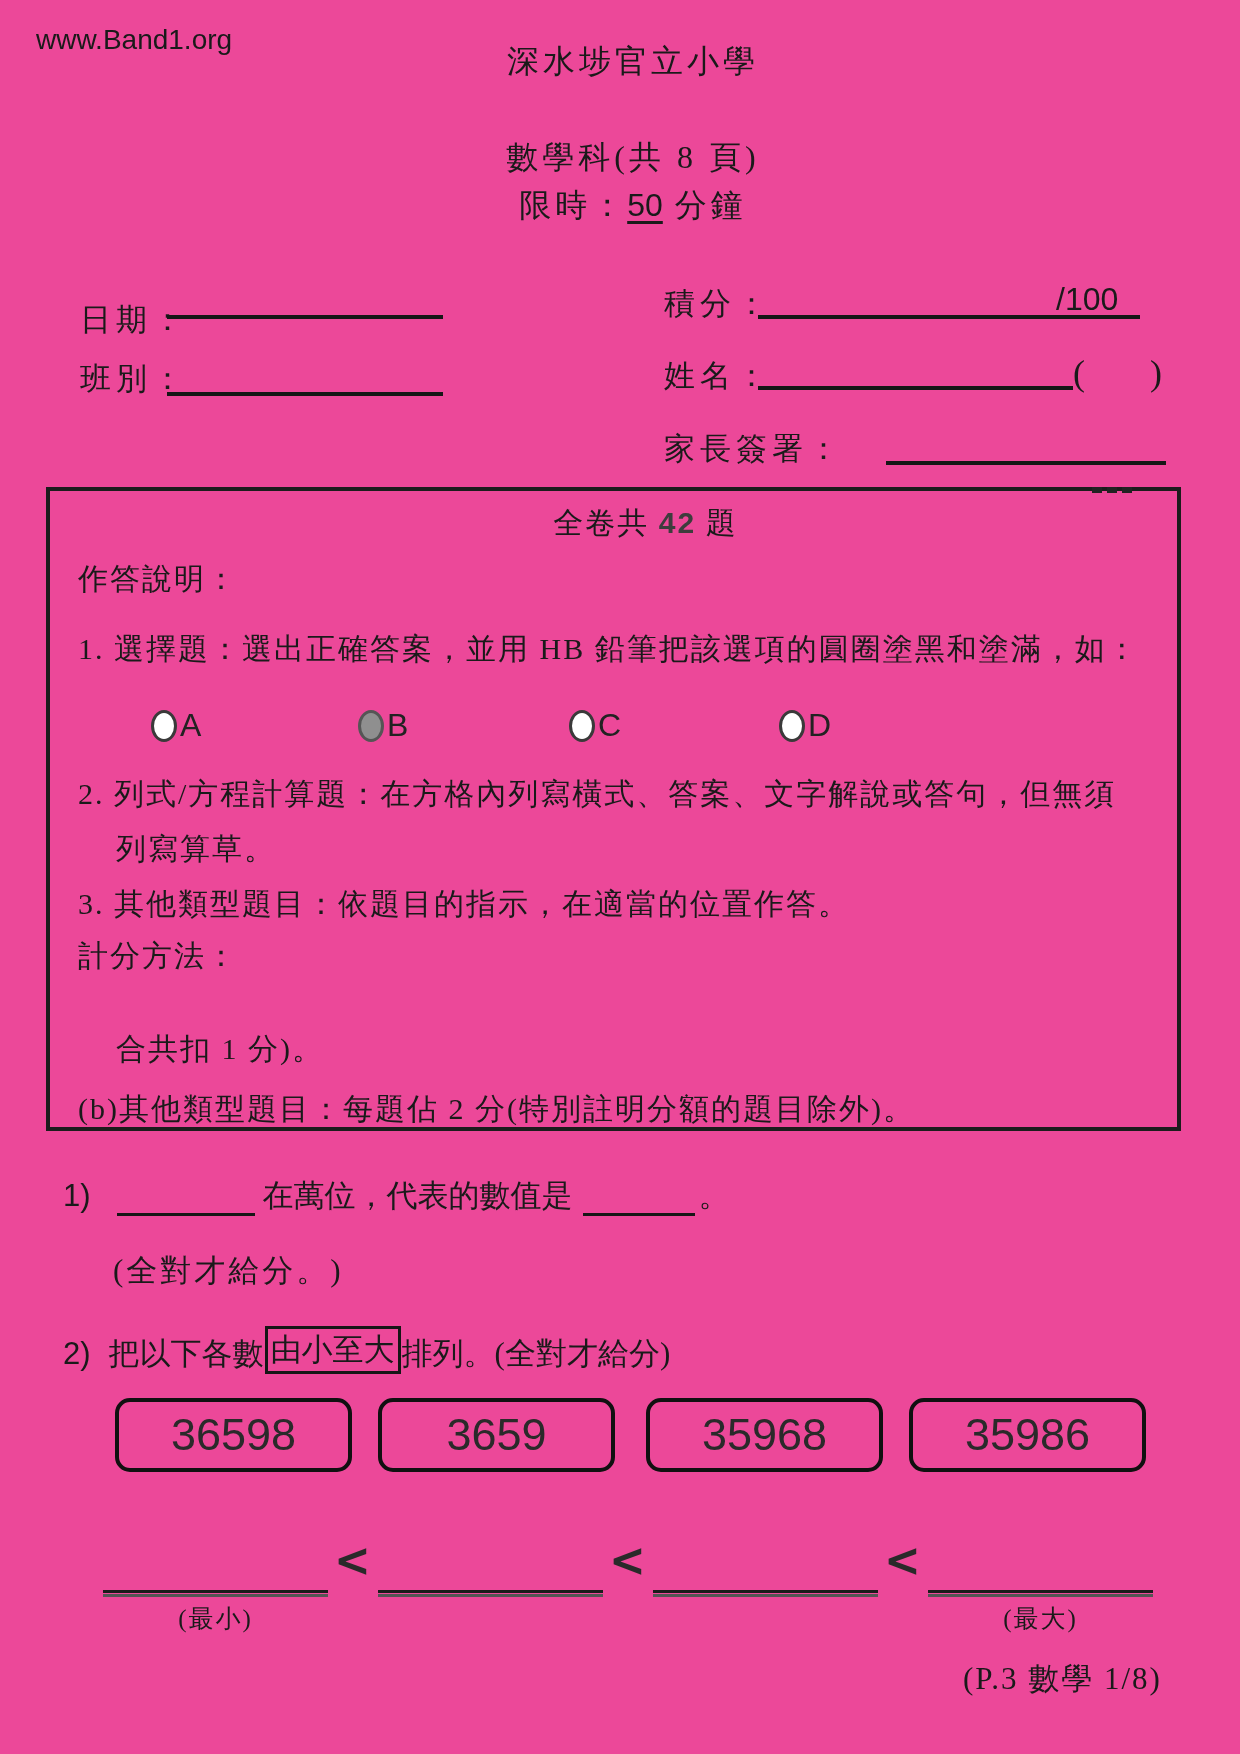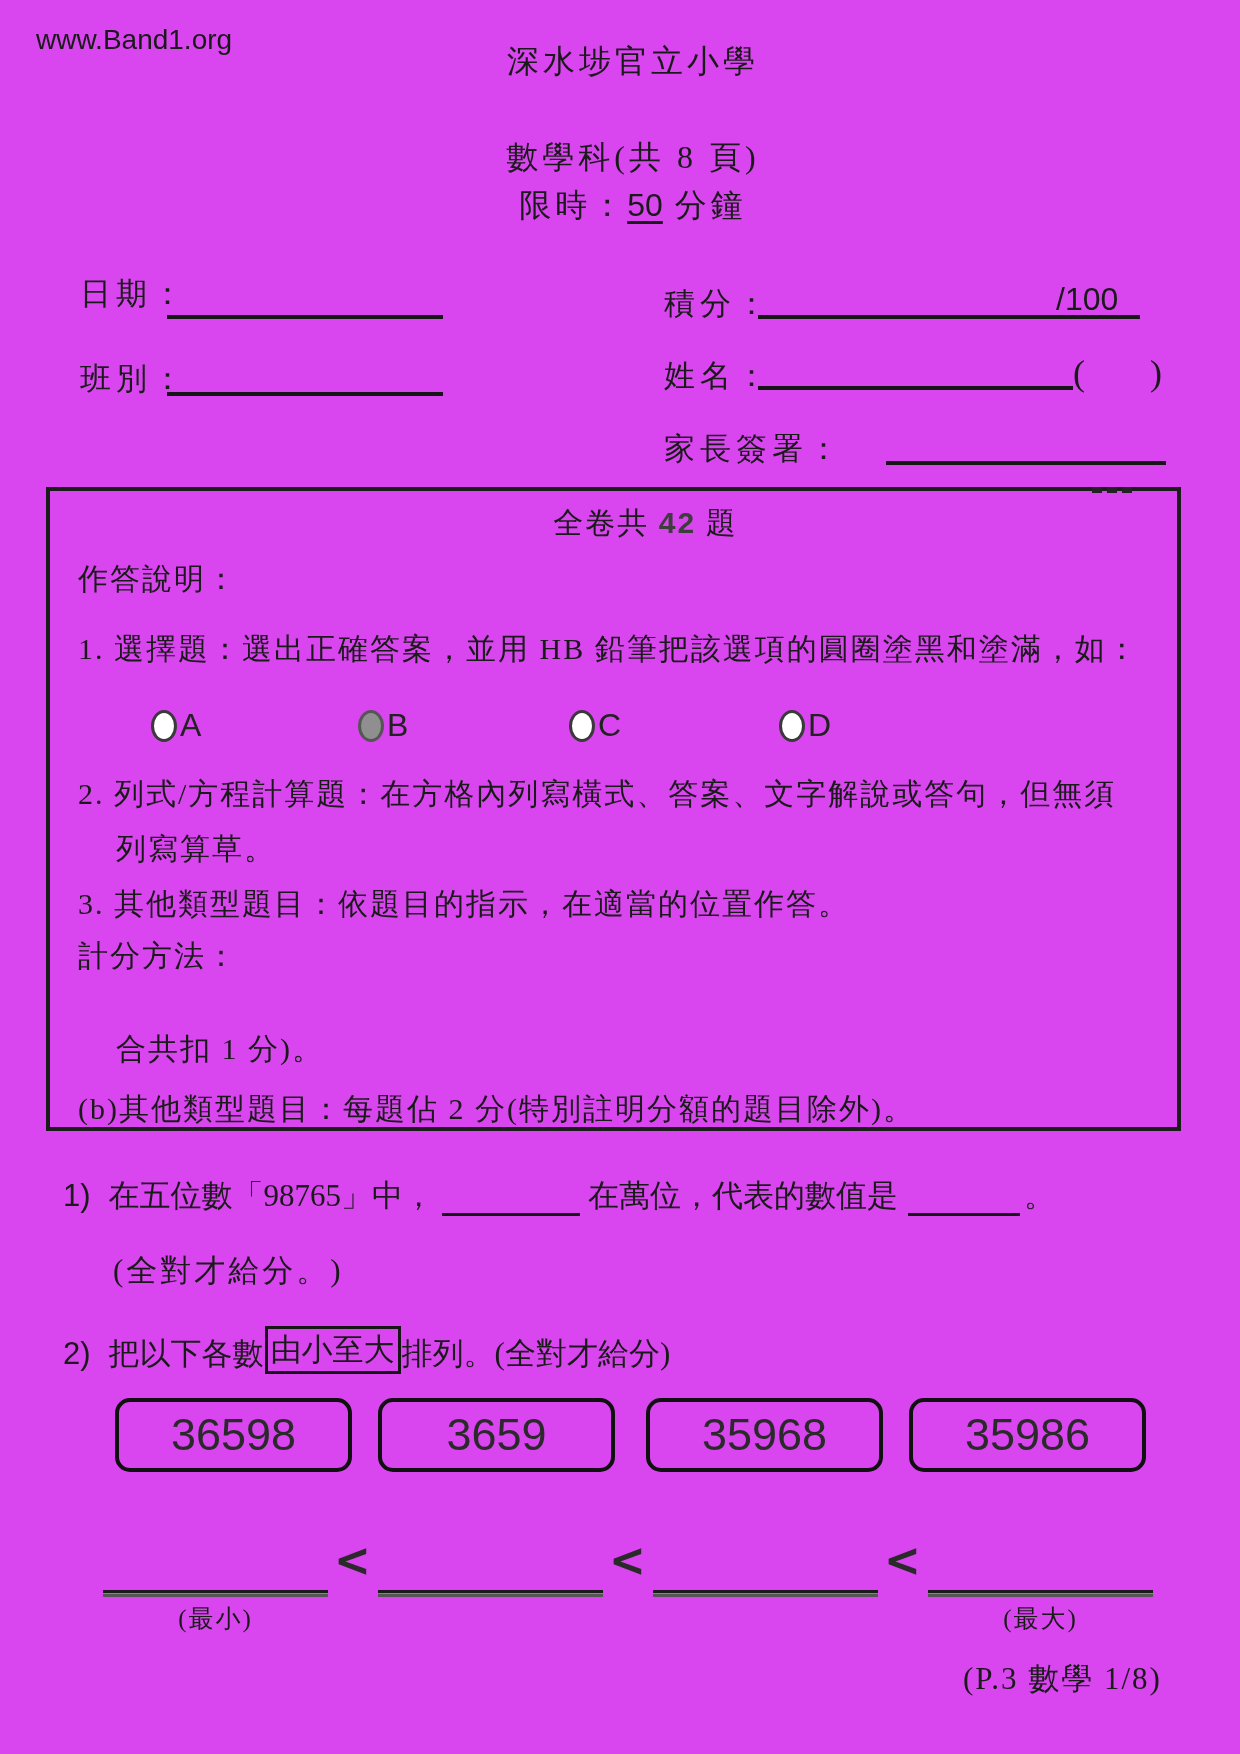--- a/index.html
+++ b/index.html
@@ -1,17 +1,17 @@
 <!DOCTYPE html>
 <html><head>
 <meta charset="utf-8">
 <style>
   html,body{margin:0;padding:0;background:#e8e8e8;}
   .page{
-    position:relative;width:1240px;height:1754px;background:#d946ef;
+    position:relative;width:1240px;height:1754px;background:#ec4899;
     margin:0 auto;overflow:hidden;
     font-family:"Liberation Serif","DejaVu Serif",serif;color:#1a1a1a;
   }
   .abs{position:absolute;white-space:nowrap;}
   .cjk{letter-spacing:3px;}
   .hdr{left:26px;width:1214px;text-align:center;font-size:32px;letter-spacing:4px;}
   .lbl{font-size:31px;letter-spacing:5px;}
   .num{font-family:"Liberation Sans","DejaVu Sans",sans-serif;letter-spacing:0;}
   .uline{position:absolute;height:0;border-top:3px solid #161616;}
   .uline.thick{border-top-width:4px;}
@@ -52,21 +52,21 @@
 <body>
 
 <div class="page">
 
   <div class="abs num" style="left:36px;top:24px;font-size:28px;">www.Band1.org</div>
 
   <div class="abs hdr cjk" style="top:40px;">深水埗官立小學</div>
   <div class="abs hdr cjk" style="top:136px;">數學科(共 8 頁)</div>
   <div class="abs hdr cjk" style="top:184px;"><span>限時：</span><u class="num">50</u><span> 分鐘</span></div>
 
-  <div class="abs lbl" style="left:80px;top:273px;">日期：</div>
+  <div class="abs lbl" style="left:80px;top:299px;">日期：</div>
   <div class="uline thick" style="left:167px;top:315px;width:276px;"></div>
   <div class="abs lbl" style="left:664px;top:283px;">積分：</div>
   <div class="uline thick" style="left:758px;top:315px;width:382px;"></div>
   <div class="abs num" style="left:1056px;top:281px;font-size:32px;">/100</div>
 
   <div class="abs lbl" style="left:80px;top:358px;">班別：</div>
   <div class="uline thick" style="left:167px;top:392px;width:276px;"></div>
   <div class="abs lbl" style="left:664px;top:355px;">姓名：</div>
   <div class="uline thick" style="left:758px;top:386px;width:315px;"></div>
   <div class="abs" style="left:1073px;top:352px;font-size:36px;">(</div>
@@ -102,21 +102,20 @@
     <div class="t" style="left:28px;top:283px;">2. 列式/方程計算題：在方格內列寫橫式、答案、文字解說或答句，但無須</div>
     <div class="t" style="left:66px;top:338px;">列寫算草。</div>
     <div class="t" style="left:28px;top:393px;">3. 其他類型題目：依題目的指示，在適當的位置作答。</div>
     <div class="t cjk" style="left:28px;top:445px;">計分方法：</div>
     <div class="t" style="left:66px;top:538px;">合共扣 1 分)。</div>
     <div class="t" style="left:28px;top:598px;">(b)其他類型題目：每題佔 2 分(特別註明分額的題目除外)。</div>
   </div>
 
   <div class="abs qrow" style="left:63px;top:1176px;">
     <span class="qnum">1)</span>
-    <span>在五位數「98765」中，</span>
     <span class="blank" style="width:138px;margin:0 8px;"></span>
     <span>在萬位，代表的數值是</span>
     <span class="blank" style="width:112px;margin:0 4px 0 10px;"></span>
     <span>。</span>
   </div>
   <div class="abs cjk" style="left:113px;top:1250px;font-size:31px;">(全對才給分。)</div>
 
   <div class="abs qrow" style="left:63px;top:1326px;">
     <span class="qnum">2)</span>
     <span>把以下各數</span>

